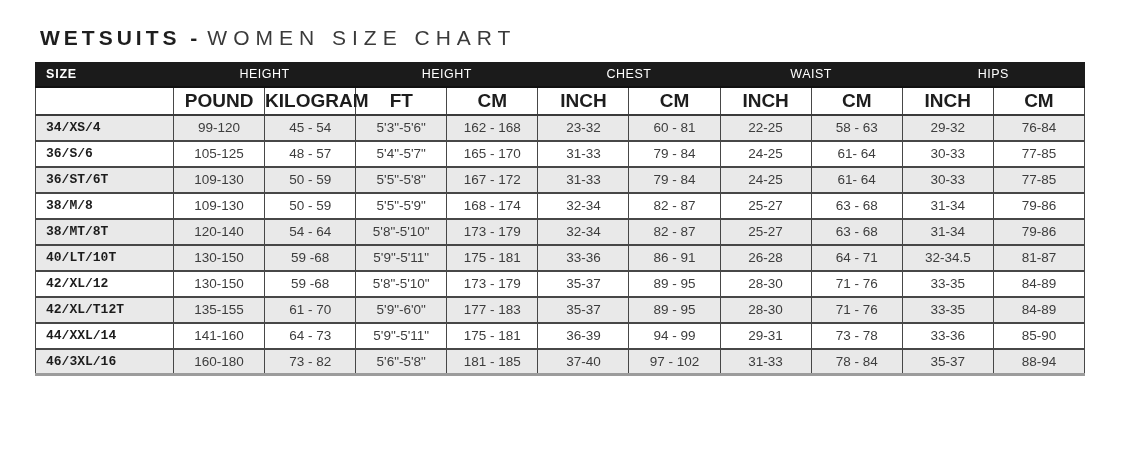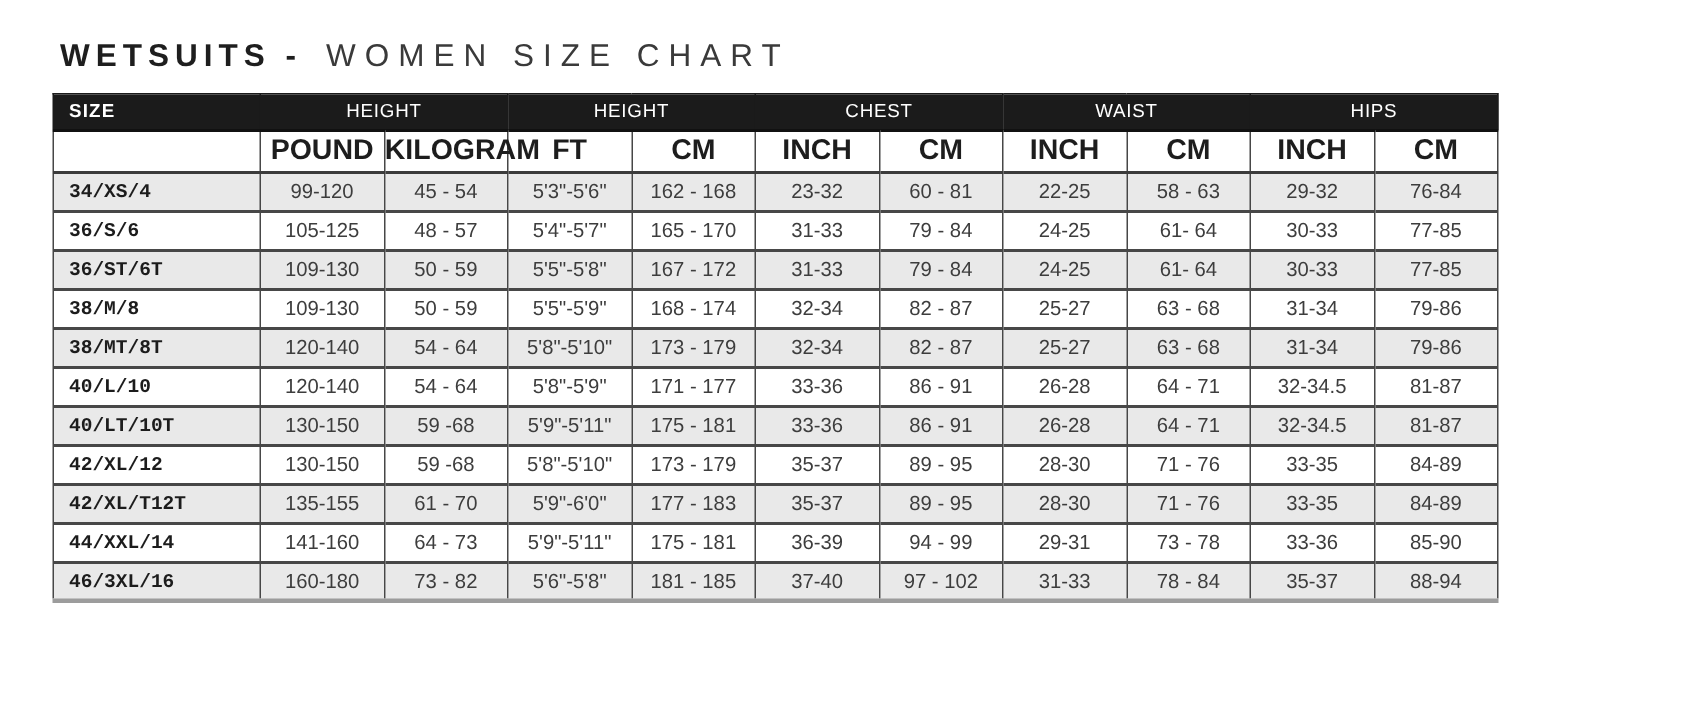--- a/index.html
+++ b/index.html
@@ -34,27 +34,27 @@
   }
   .title .bold {
     font-weight:bold;
     color:var(--title-bold-color);
     letter-spacing:4px;
   }
   .title .light {
     font-weight:normal;
     color:var(--title-light-color);
     letter-spacing:6px;
-    margin-left:16px;
+    margin-left:6px;
   }
   table.size-chart {
     position:absolute;
     left:35px;
     top:62px;
-    width:964px;
+    width:1050px;
     border-collapse:collapse;
     table-layout:fixed;
     border-left:1px solid #333;
     border-right:1px solid #333;
     border-bottom:3px solid var(--border-bottom-shadow);
   }
   col.size-col { width:138px; }
   thead tr.group-row th {
     background:var(--header-bg);
     color:var(--header-text);
@@ -212,33 +212,20 @@
           <td>54 - 64</td>
           <td>5'8"-5'10"</td>
           <td>173 - 179</td>
           <td>32-34</td>
           <td>82 - 87</td>
           <td>25-27</td>
           <td>63 - 68</td>
           <td>31-34</td>
           <td>79-86</td>
         </tr>
-        <tr>
-          <td class="size-cell">40/L/10</td>
-          <td>120-140</td>
-          <td>54 - 64</td>
-          <td>5'8"-5'9"</td>
-          <td>171 - 177</td>
-          <td>33-36</td>
-          <td>86 - 91</td>
-          <td>26-28</td>
-          <td>64 - 71</td>
-          <td>32-34.5</td>
-          <td>81-87</td>
-        </tr>
         <tr class="striped">
           <td class="size-cell">40/LT/10T</td>
           <td>130-150</td>
           <td>59 -68</td>
           <td>5'9"-5'11"</td>
           <td>175 - 181</td>
           <td>33-36</td>
           <td>86 - 91</td>
           <td>26-28</td>
           <td>64 - 71</td>

